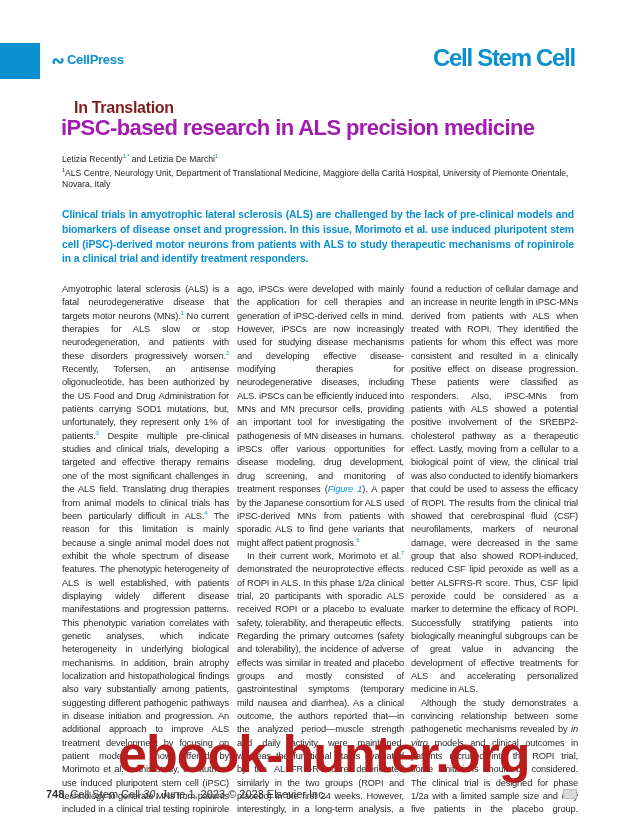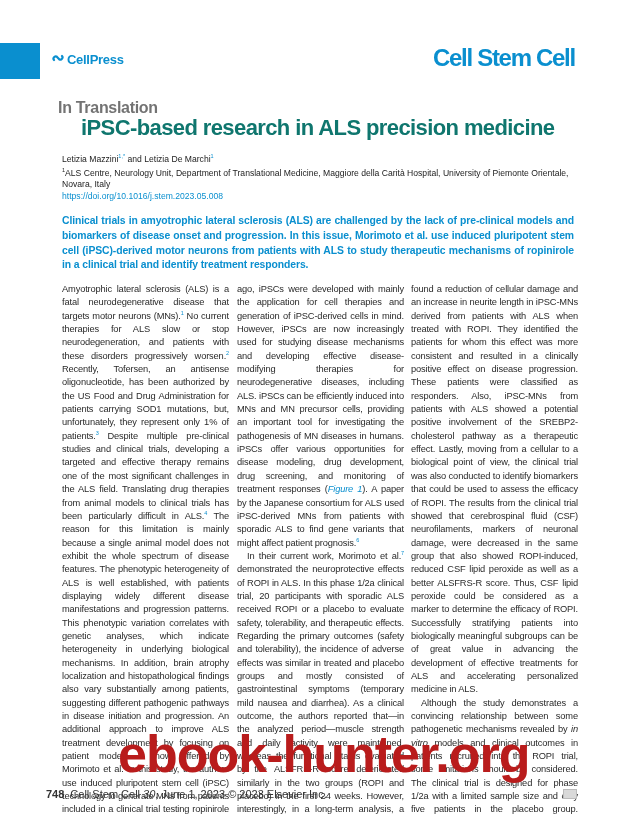--- a/index.html
+++ b/index.html
@@ -1,31 +1,31 @@
 <!DOCTYPE html>
 <html><head>
 <meta charset="utf-8">
 <style>
   * { box-sizing: border-box; margin: 0; padding: 0; }
   html, body { width: 628px; height: 816px; background: #ffffff; overflow: hidden; }
   body { position: relative; font-family: "Liberation Sans", sans-serif; color: #222; }
 
   .blue-block { position: absolute; left: 0; top: 43px; width: 40px; height: 36px; background: #0a8fcf; }
-  .cellpress { position: absolute; left: 52px; top: 52px; display: flex; align-items: flex-start; gap: 3px; color: #0a8fcf; font-weight: bold; font-size: 13px; letter-spacing: -0.3px; }
+  .cellpress { position: absolute; left: 52px; top: 52px; display: flex; align-items: flex-end; gap: 3px; color: #0a8fcf; font-weight: bold; font-size: 13px; letter-spacing: -0.3px; }
   .cellpress svg { width: 12px; height: 12px; }
   .journal-wrap { position: absolute; left: 433px; top: 44px; color: #0a8fcf; font-weight: bold; font-size: 24px; letter-spacing: -1.3px; white-space: nowrap; }
 
-  .section-label { position: absolute; left: 58px; top: 99px; font-size: 16px; font-weight: bold; color: #737373; letter-spacing: -0.3px; }
-  .title { position: absolute; left: 61px; top: 115px; font-size: 22px; font-weight: bold; color: #0f766e; letter-spacing: -0.6px; white-space: nowrap; margin-left: 20px; }
+  .section-label { position: absolute; left: 74px; top: 99px; font-size: 16px; font-weight: bold; color: #7f1d1d; letter-spacing: -0.3px; }
+  .title { position: absolute; left: 61px; top: 115px; font-size: 22px; font-weight: bold; color: #a21caf; letter-spacing: -0.6px; white-space: nowrap; }
 
   .authors { position: absolute; left: 62px; top: 151px; font-size: 8.6px; color: #222; line-height: 11.3px; width: 510px; }
   .authors sup { font-size: 5.5px; color: #0a8fcf; vertical-align: super; }
   .authors .link { color: #0a8fcf; }
 
-  .abstract { position: absolute; left: 62px; top: 214px; width: 512px; font-size: 10.4px; font-weight: bold; color: #0a8fcf; line-height: 14.8px; text-align: justify; letter-spacing: -0.1px; }
+  .abstract { position: absolute; left: 62px; top: 208px; width: 512px; font-size: 10.4px; font-weight: bold; color: #0a8fcf; line-height: 14.8px; text-align: justify; letter-spacing: -0.1px; }
 
   .col { position: absolute; top: 283px; width: 167px; font-size: 9.3px; line-height: 13.35px; color: #2a2a2a; text-align: justify; letter-spacing: -0.15px; }
   .col1 { left: 62px; }
   .col2 { left: 237px; }
   .col3 { left: 411px; }
   .col p { text-indent: 0; }
   .col p.indent { text-indent: 10px; }
   .col sup { font-size: 5.5px; color: #0a8fcf; vertical-align: super; line-height: 0; }
   .col .fig { color: #0a8fcf; font-style: italic; }
   .col em { font-style: italic; }
@@ -50,24 +50,23 @@
   <span>CellPress</span>
 </div>
 
 <div class="journal-wrap">Cell Stem Cell</div>
 
 <div class="section-label">In Translation</div>
 <div class="title">iPSC-based research in ALS precision medicine</div>
 
 <div class="authors">
   <div>
-    <span>Letizia Mazzini</span><sup>1,*</sup><span> and </span><span>Letizia De Marchi</span><sup>1</sup>
+    <span>Letizia Recently</span><sup>1,*</sup><span> and </span><span>Letizia De Marchi</span><sup>1</sup>
   </div>
   <div><sup style="color:#222">1</sup><span>ALS Centre, Neurology Unit, Department of Translational Medicine, Maggiore della Carità Hospital, University of Piemonte Orientale, Novara, Italy</span></div>
-  <div class="link">https://doi.org/10.1016/j.stem.2023.05.008</div>
 </div>
 
 <div class="abstract">Clinical trials in amyotrophic lateral sclerosis (ALS) are challenged by the lack of pre-clinical models and biomarkers of disease onset and progression. In this issue, Morimoto et al. use induced pluripotent stem cell (iPSC)-derived motor neurons from patients with ALS to study therapeutic mechanisms of ropinirole in a clinical trial and identify treatment responders.</div>
 
 <div class="col col1">
   <p><span>Amyotrophic lateral sclerosis (ALS) is a fatal neurodegenerative disease that targets motor neurons (MNs).</span><sup>1</sup><span> No current therapies for ALS slow or stop neurodegeneration, and patients with these disorders progressively worsen.</span><sup>2</sup><span> Recently, Tofersen, an antisense oligonucleotide, has been authorized by the US Food and Drug Administration for patients carrying SOD1 mutations, but, unfortunately, they represent only 1% of patients.</span><sup>3</sup><span> Despite multiple pre-clinical studies and clinical trials, developing a targeted and effective therapy remains one of the most significant challenges in the ALS field. Translating drug therapies from animal models to clinical trials has been particularly difficult in ALS.</span><sup>4</sup><span> The reason for this limitation is mainly because a single animal model does not exhibit the whole spectrum of disease features. The phenotypic heterogeneity of ALS is well established, with patients displaying widely different disease manifestations and progression patterns. This phenotypic variation correlates with genetic analyses, which indicate heterogeneity in underlying biological mechanisms. In addition, brain atrophy localization and histopathological findings also vary substantially among patients, suggesting different pathogenic pathways in disease initiation and progression. An additional approach to improve ALS treatment development by focusing on patient models is now offered by Morimoto et al. In this study, the authors use induced pluripotent stem cell (iPSC) technology to generate MNs from patients included in a clinical trial testing ropinirole hydrochloride (ROPI) as a potential drug for ALS.</span></p>
 
 </div>
 
 <div class="col col2">

